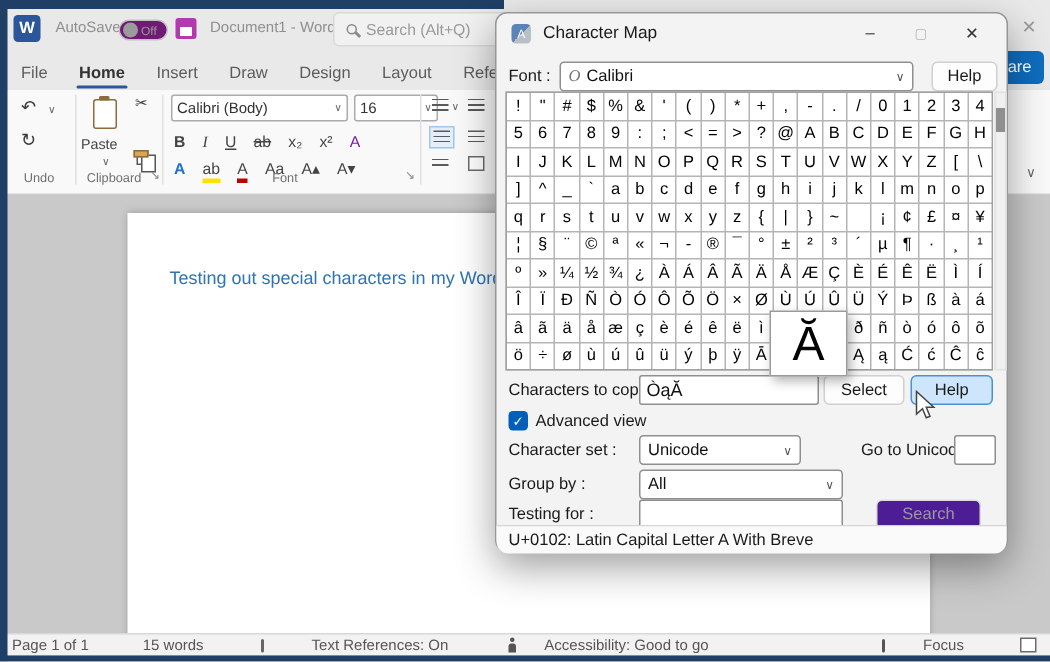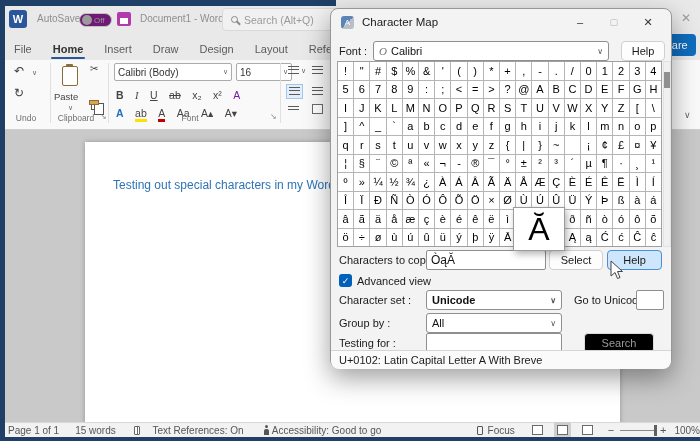--- a/index.html
+++ b/index.html
@@ -59,21 +59,21 @@
   .doc-line2{left:28px;top:74px;font-size:14.5px;color:#1a1a1a;white-space:nowrap;}
   .doc-line3{left:28px;top:108px;font-size:15px;color:#1a1a1a;white-space:nowrap;}
   .wavy{text-decoration:underline;text-decoration-style:wavy;text-decoration-color:#3b6fb5;text-decoration-thickness:1px;text-underline-offset:3px;}
   .small-suffix{font-size:10px;}
   .emoji{display:inline-block;width:15px;height:15px;background:#fcc21b;border-radius:50%;position:relative;vertical-align:-2px;margin-left:3px;}
   .emoji .glasses{position:absolute;top:4px;left:1px;width:13px;height:4px;background:#3a3a3a;border-radius:2px;}
   .emoji .smile{position:absolute;bottom:2px;left:4px;width:7px;height:3px;border-bottom:1.5px solid #7a4b00;border-radius:50%;}
 
   
   .statusbar{left:0;top:422px;width:700px;height:15px;background:#f2f2f2;border-top:1px solid #d8d8d8;z-index:1;
-    display:flex;align-items:center;font-size:10px;color:#555;}
+    display:flex;align-items:center;font-size:10px;color:#555;gap:20px;}
   .sb-item{white-space:nowrap;}
   .book-ic{width:12px;height:9px;border:1px solid #666;border-radius:1px;position:relative;background:#fff;}
   .book-ic::after{content:"";position:absolute;left:50%;top:0;bottom:0;width:1px;background:#666;}
   .person-ic{width:9px;height:10px;position:relative;}
   .person-ic::before{content:"";position:absolute;top:0;left:3px;width:3px;height:3px;border-radius:50%;background:#555;}
   .person-ic::after{content:"";position:absolute;top:4px;left:2px;width:5px;height:6px;background:#555;border-radius:2px 2px 0 0;}
   .focus-ic{width:9px;height:9px;border:1px solid #555;border-radius:1px;}
   .view-ic{width:11px;height:10px;border:1px solid #6a6a6a;background:#fff;}
   .view-wrap{padding:3px;border-radius:2px;}
   .view-wrap.sel{background:#cfcfcf;}
@@ -91,21 +91,21 @@
   .cm-controls{position:absolute;right:6px;top:0;height:26px;display:flex;}
   .cm-ctrl{width:34px;height:26px;display:flex;align-items:center;justify-content:center;font-size:11px;color:#333;}
   .cm-ctrl.disabled{color:#b3b3b3;font-size:9px;}
   .cm-label{font-size:11px;color:#1a1a1a;white-space:nowrap;}
   .cm-select{background:#fff;border:1px solid #8f8f8f;border-radius:3px;height:20px;font-size:11px;color:#111;
     display:flex;align-items:center;justify-content:space-between;padding:0 5px;}
   .cm-chevron{font-size:8px;color:#555;}
   .cm-btn{background:#fdfdfd;border:1px solid #d0d0d0;border-radius:4px;height:20px;font-size:11px;color:#1a1a1a;
     display:flex;align-items:center;justify-content:center;}
   .cm-btn.primary{background:#cde6fb;border:1px solid #4a90d9;}
-  .cm-btn.disabled{color:#9a9a9a;background:#000000;border-color:#dcdcdc;}
+  .cm-btn.disabled{color:#9a9a9a;background:#4c1d95;border-color:#dcdcdc;}
   .cm-field{background:#fff;border:1px solid #8f8f8f;border-radius:2px;height:20px;font-size:12px;color:#111;
     display:flex;align-items:center;padding:0 4px;}
   .ot-icon{font-family:"Liberation Serif",serif;font-style:italic;color:#777;margin-right:4px;font-size:11px;}
   .cm-grid{left:6px;top:52px;width:325px;display:grid;grid-template-columns:repeat(20,1fr);grid-auto-rows:17.5px;gap:1px;
     background:#b5b5b5;border:1px solid #a0a0a0;}
   .cm-cell{background:#fff;display:flex;align-items:center;justify-content:center;font-size:11px;color:#000;overflow:hidden;}
   .cm-scrollbar{left:332px;top:52px;width:8px;height:186px;background:#f0f0f0;border:1px solid #e2e2e2;}
   .cm-thumb{position:absolute;left:0px;top:10px;width:6px;height:16px;background:#8f8f8f;}
   .cm-popup{left:182px;top:198px;width:52px;height:44px;background:#fff;border:1px solid #9a9a9a;
     box-shadow:2px 3px 7px rgba(0,0,0,.3);display:flex;align-items:center;justify-content:center;
@@ -472,21 +472,21 @@
     <div class="abs cm-field" style="left:95px;top:241px;width:120px;">
       <span>ÒąĂ</span>
     </div>
     <div class="abs cm-btn" style="left:218px;top:241px;width:54px;">Select</div>
     <div class="abs cm-btn primary" style="left:276px;top:241px;width:55px;">Help</div>
 
     <span class="abs cm-check">✓</span>
     <span class="abs cm-label" style="left:26px;top:266px;">Advanced view</span>
 
     <span class="abs cm-label" style="left:8px;top:285px;">Character set :</span>
-    <div class="abs cm-select" style="left:95px;top:281px;width:136px;font-weight:bold;">
+    <div class="abs cm-select" style="left:95px;top:281px;width:108px;">
       <span>Unicode</span>
       <span class="cm-chevron">∨</span>
     </div>
     <span class="abs cm-label" style="left:243px;top:285px;">Go to Unicode :</span>
     <div class="abs cm-field" style="left:305px;top:281px;width:28px;">
       <span></span>
     </div>
 
     <span class="abs cm-label" style="left:8px;top:308px;">Group by :</span>
     <div class="abs cm-select" style="left:95px;top:304px;width:136px;">

